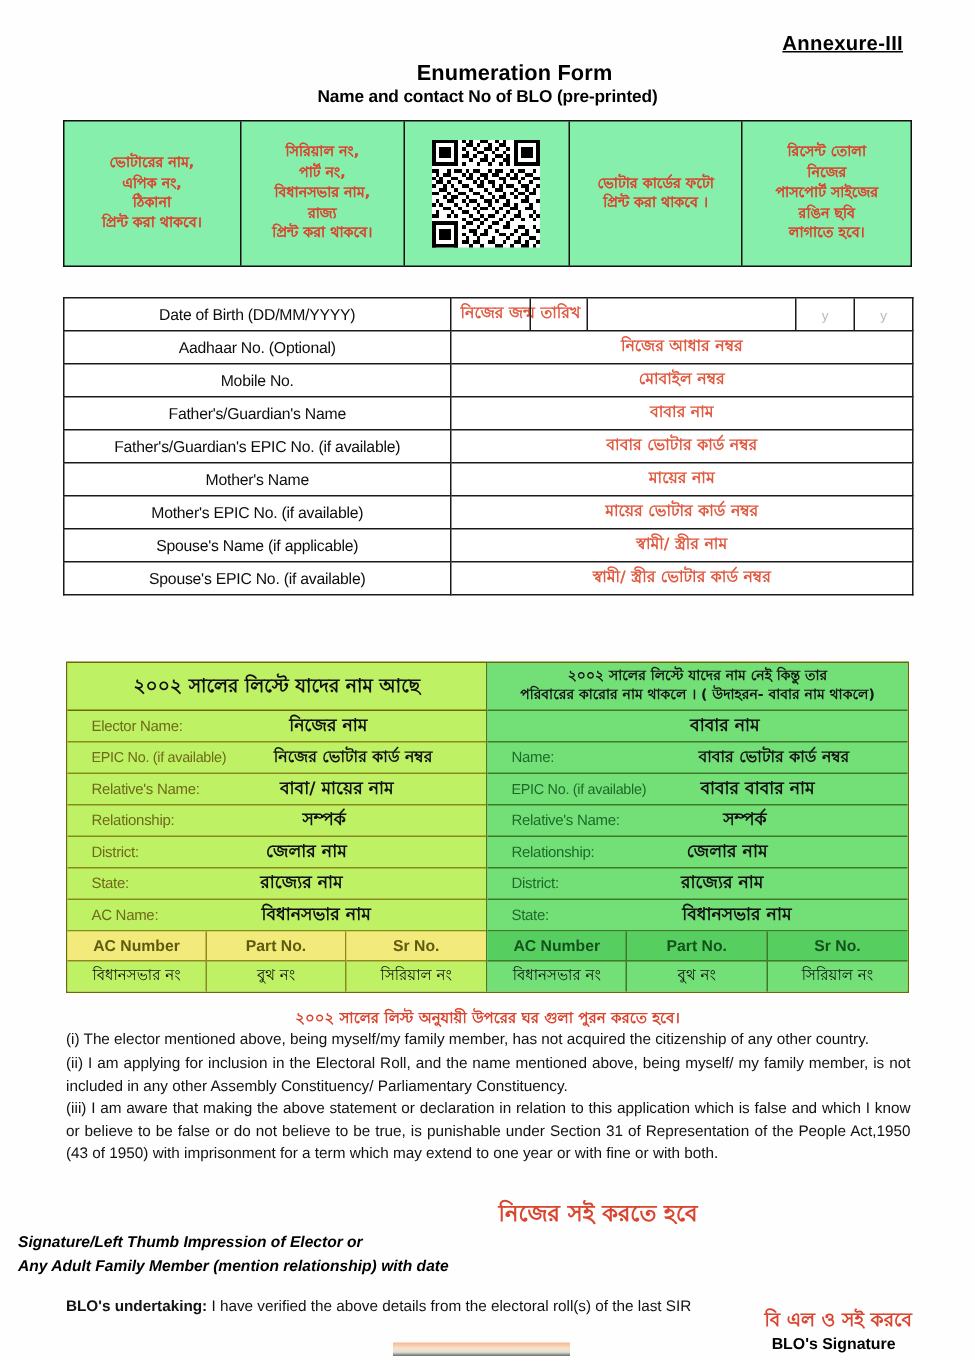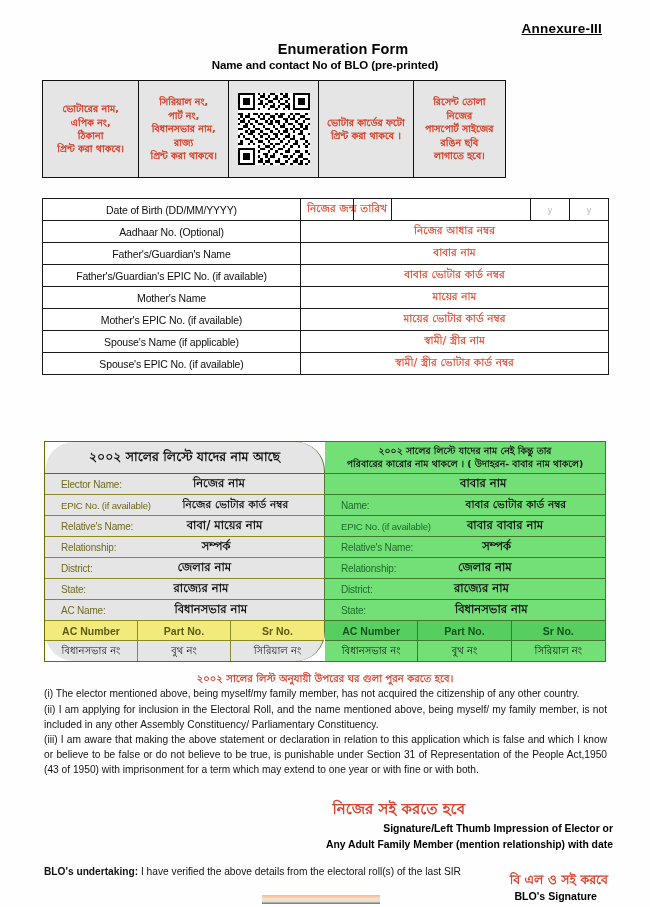--- a/index.html
+++ b/index.html
@@ -49,26 +49,26 @@
     font-weight: bold;
     margin-top: 2px;
     letter-spacing: -0.1px;
   }
 
   
   .top-strip {
     position: absolute;
     left: 42px;
     top: 80px;
-    width: 464px;
+    width: 566px;
     height: 98px;
     display: flex;
     border: 1.6px solid #111;
     box-sizing: border-box;
-    background: #e5e5e5;
+    background: #86efac;
   }
   .top-cell {
     border-right: 1.6px solid #111;
     box-sizing: border-box;
     display: flex;
     align-items: center;
     justify-content: center;
     text-align: center;
     padding: 2px 3px;
   }
@@ -167,21 +167,21 @@
   .panels {
     position: absolute;
     left: 44px;
     top: 441px;
     width: 562px;
     display: flex;
     border: 1.4px solid #6a6a00;
     box-sizing: border-box;
   }
   .panel { width: 50%; box-sizing: border-box; }
-  .panel-yellow { background: #e5e5e5; border-right: 1.4px solid #4a7a2c; border-radius: 29px; }
+  .panel-yellow { background: #bef264; border-right: 1.4px solid #4a7a2c; }
   .panel-green  { background: #72e077; }
 
   .panel-head {
     text-align: center;
     font-family: "DejaVu Sans", sans-serif;
     font-weight: bold;
     color: #111;
     box-sizing: border-box;
     display: flex;
     align-items: center;
@@ -285,26 +285,27 @@
     top: 797px;
     right: 185px;
     color: #d9452f;
     font-family: "DejaVu Sans", sans-serif;
     font-weight: bold;
     font-size: 15px;
   }
   .sig-en {
     position: absolute;
     top: 821px;
-    left: 0;
+    left: 12px;
     width: 613px;
-    text-align: right;
+    text-align: left;
     font-size: 10.4px;
     font-weight: bold;
     line-height: 1.5;
+    font-style: italic;
   }
 
   .blo-line {
     position: absolute;
     left: 44px;
     top: 866px;
     width: 530px;
     font-size: 10.2px;
     color: #121212;
   }
@@ -597,20 +598,24 @@
               <div class="dob-box">y</div>
               <div class="dob-box">y</div>
             </div>
           </td>
         </tr>
         <tr>
           <td class="lbl-en">Aadhaar No. (Optional)</td>
           <td class="val-bn">নিজের আধার নম্বর</td>
         </tr>
         <tr>
+          <td class="lbl-en">Mobile No.</td>
+          <td class="val-bn">মোবাইল নম্বর</td>
+        </tr>
+        <tr>
           <td class="lbl-en">Father's/Guardian's Name</td>
           <td class="val-bn">বাবার নাম</td>
         </tr>
         <tr>
           <td class="lbl-en">Father's/Guardian's EPIC No. (if available)</td>
           <td class="val-bn">বাবার ভোটার কার্ড নম্বর</td>
         </tr>
         <tr>
           <td class="lbl-en">Mother's Name</td>
           <td class="val-bn">মায়ের নাম</td>

